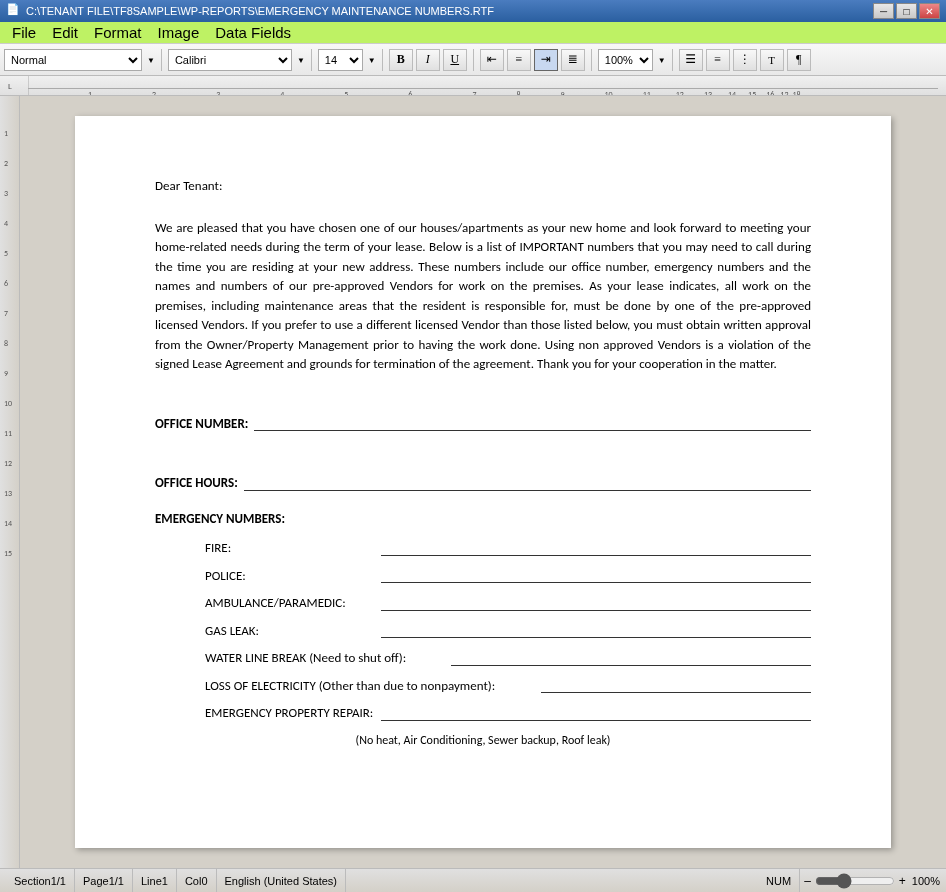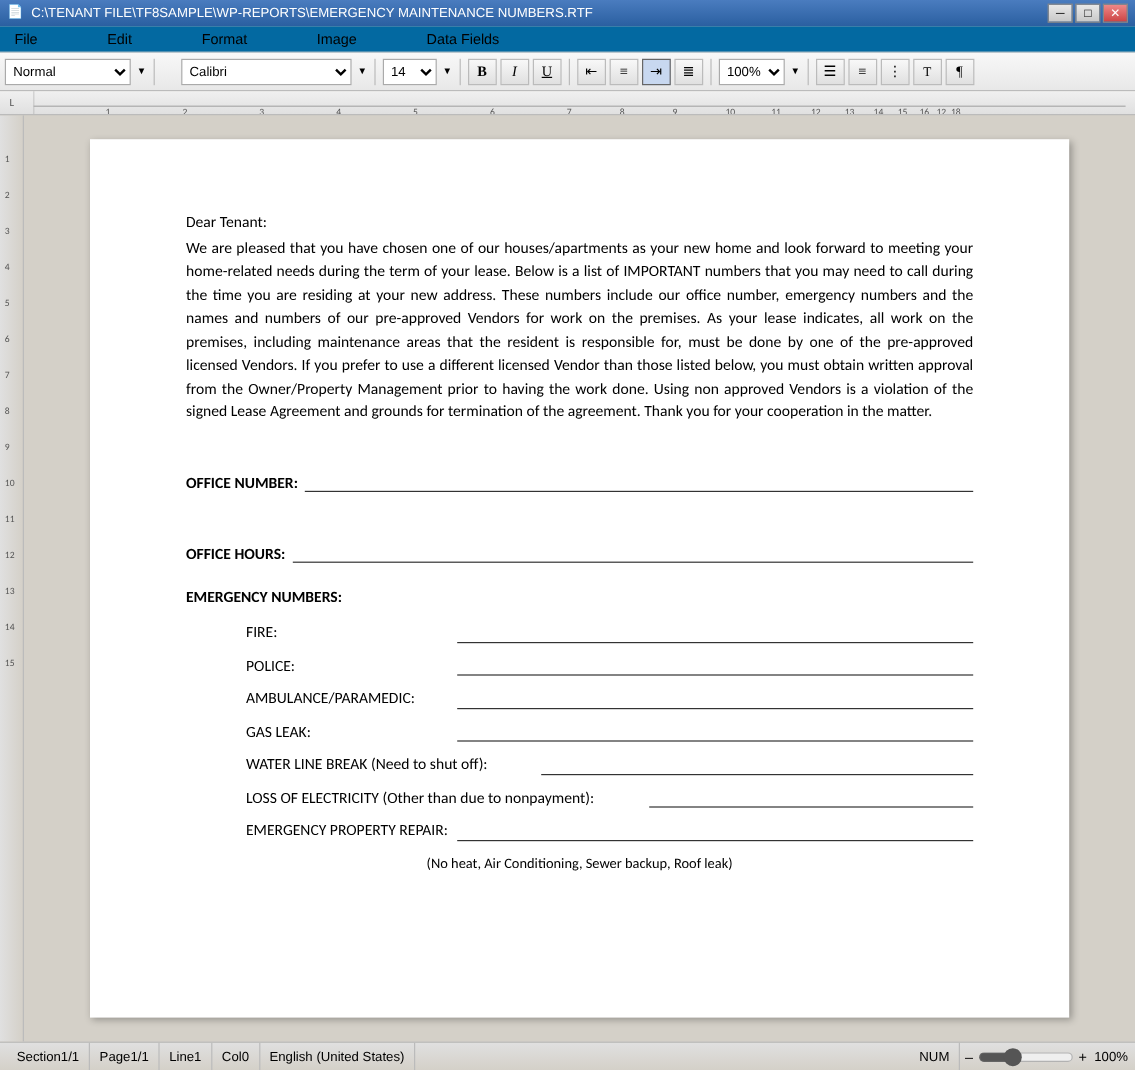--- a/index.html
+++ b/index.html
@@ -22,29 +22,28 @@
     .titlebar-btn {
       width: 21px; height: 16px; background: #c0c0c0;
       border: 1px solid #888; display: flex; align-items: center; justify-content: center;
       font-size: 10px; cursor: pointer; color: #000;
       background: linear-gradient(to bottom, #e8e8e8, #c8c8c8);
     }
     .titlebar-btn.close { background: linear-gradient(to bottom, #e88, #c44); color: white; }
 
     
     .menubar {
-      background: #0369a1;
+      background: #bef264;
       height: 22px;
       display: flex;
       align-items: center;
       padding: 0 4px;
       border-bottom: 1px solid #ccc;
-      font-size: 12px;
+      font-size: 15px;
       font-family: 'Segoe UI', Arial, sans-serif;
-      gap: 42px;
     }
     .menu-item {
       padding: 2px 8px;
       cursor: pointer;
       border-radius: 2px;
     }
 
     
     .toolbar {
       background: linear-gradient(to bottom, #f8f8f8, #e8e8e8);
@@ -52,22 +51,22 @@
       display: flex;
       align-items: center;
       padding: 0 4px;
       border-bottom: 1px solid #bbb;
       gap: 3px;
     }
     .toolbar-select {
       height: 22px; border: 1px solid #aaa; background: white;
       font-size: 11px; padding: 0 2px;
     }
-    .style-select { width: 105px; }
-    .font-select { width: 142px; margin-left: 16px; }
+    .style-select { width: 138px; }
+    .font-select { width: 124px; }
     .size-select { width: 45px; }
     .toolbar-sep { width: 1px; height: 22px; background: #bbb; margin: 0 3px; }
     .toolbar-btn {
       width: 24px; height: 22px; background: linear-gradient(to bottom, #f8f8f8, #e0e0e0);
       border: 1px solid #bbb; display: flex; align-items: center; justify-content: center;
       font-size: 12px; cursor: pointer; font-family: serif;
     }
     .toolbar-btn.bold { font-weight: bold; }
     .toolbar-btn.italic { font-style: italic; }
     .toolbar-btn.underline { text-decoration: underline; }
@@ -124,25 +123,25 @@
       color: #000;
     }
 
     .doc-title {
       text-align: center;
       font-weight: bold;
       font-size: 14px;
       margin-bottom: 20px;
       letter-spacing: 0.5px;
     }
-    .doc-salutation { margin-bottom: 2px; }
+    .doc-salutation { margin-bottom: 22px; }
     .doc-body { margin-bottom: 18px; text-align: justify; }
     .doc-field-row {
       display: flex;
-      align-items: flex-start;
+      align-items: center;
       margin-bottom: 16px;
       margin-top: 40px;
     }
     .doc-field-label { font-weight: bold; white-space: nowrap; margin-right: 6px; }
     .doc-field-line {
       flex: 1;
       border-bottom: 1px solid #333;
       min-width: 80px;
       height: 16px;
     }

